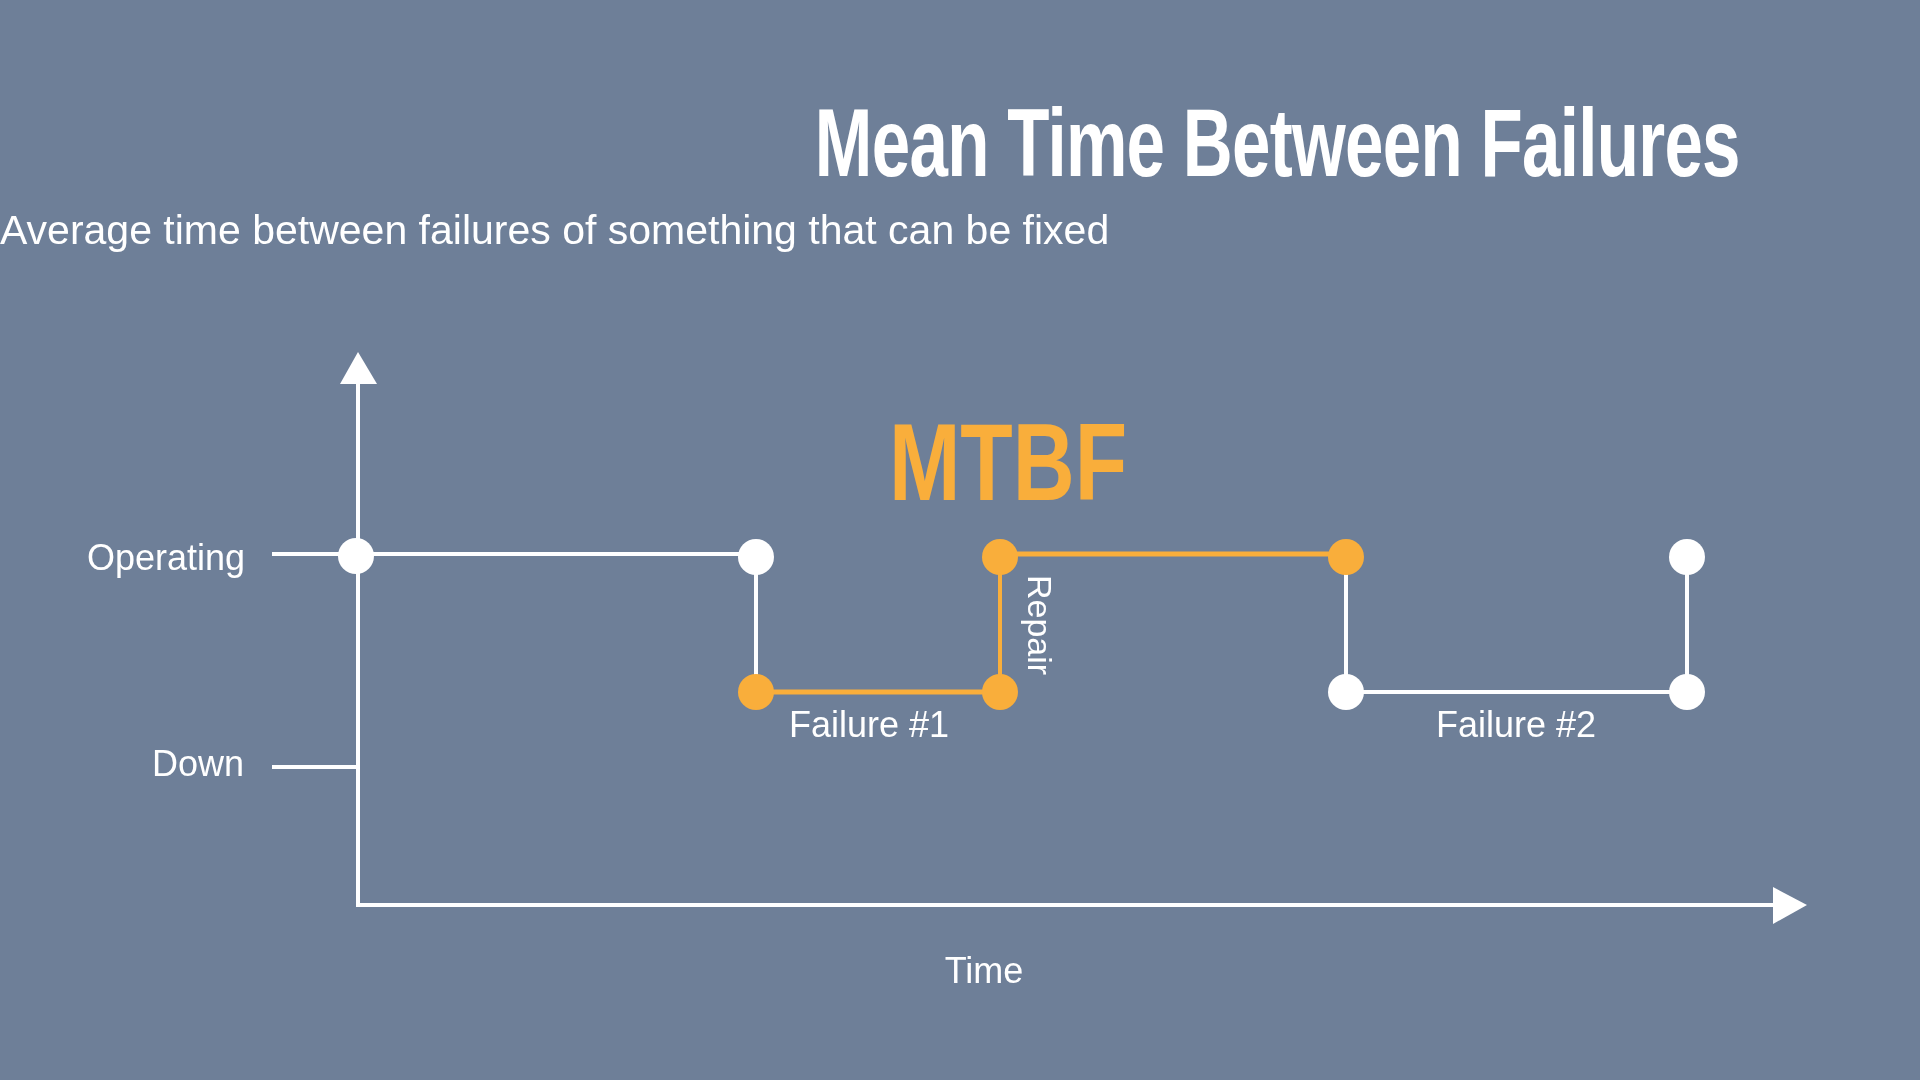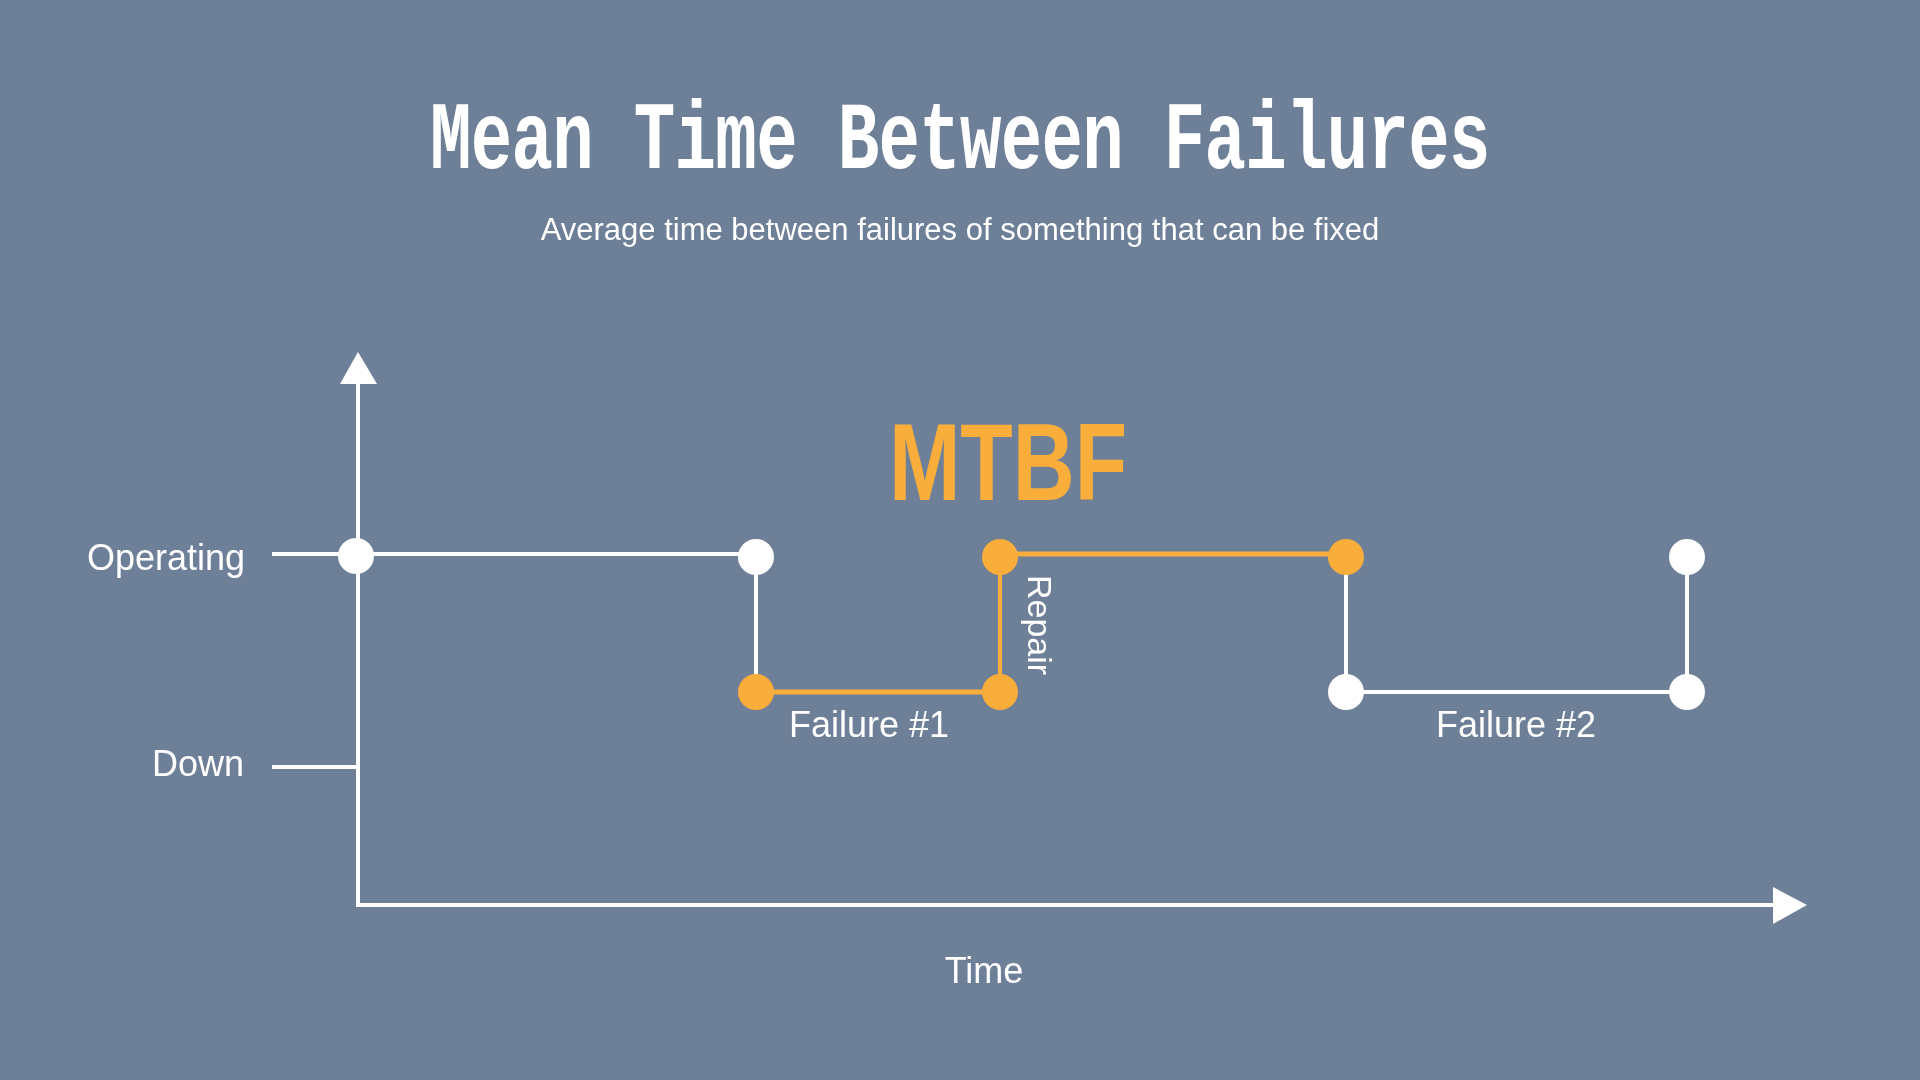--- a/index.html
+++ b/index.html
@@ -5,29 +5,29 @@
   html, body { margin: 0; padding: 0; }
   body {
     width: 1920px; height: 1080px; overflow: hidden;
     background: #6E7F98;
     font-family: "Liberation Sans", "DejaVu Sans", sans-serif;
     color: #ffffff;
     position: relative;
   }
   .title {
     position: absolute; left: 0; top: 88px; width: 1920px;
-    text-align: center;
-    font-family: Liberation Mono, monospace;
+    text-align: right;
+    font-family: Liberation Sans, sans-serif;
     font-weight: bold; font-size: 96px; line-height: 110px;
     letter-spacing: -1px;
   }
   .title span { display: inline-block; transform: scaleX(0.72); transform-origin: center; }
   .subtitle {
     position: absolute; left: 0; top: 208px; width: 1920px;
-    text-align: center; font-size: 31px; line-height: 44px;
+    text-align: left; font-size: 41px; line-height: 44px;
   }
   svg.diagram { position: absolute; left: 0; top: 0; }
   .lbl { font-family: "Liberation Sans", "DejaVu Sans", sans-serif; fill: #ffffff; font-size: 36px; }
   .mtbf { font-family: "Liberation Sans", sans-serif; font-weight: bold; font-size: 110px; }
 </style>
 </head>
 <body>
 
 <div class="title"><span>Mean Time Between Failures</span></div>
 <div class="subtitle">Average time between failures of something that can be fixed</div>

